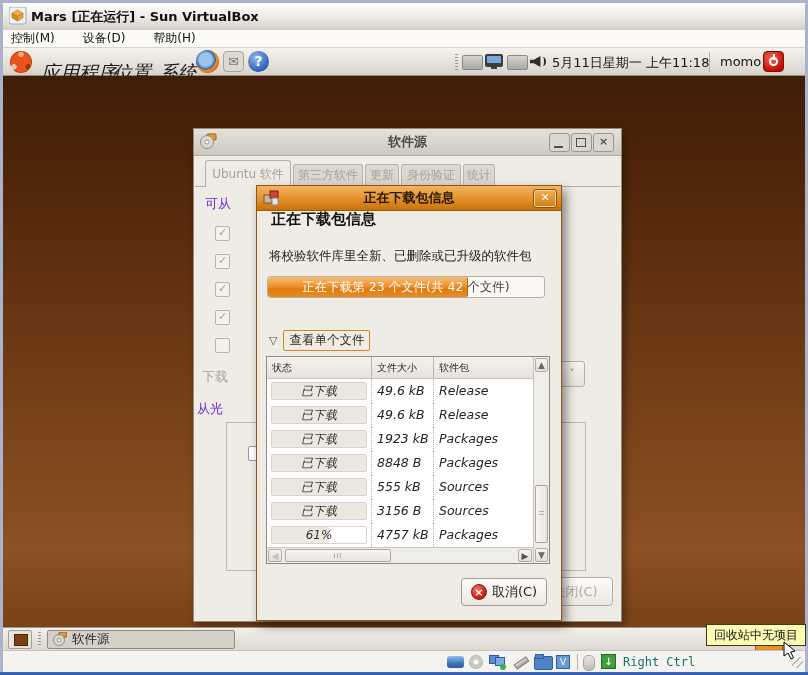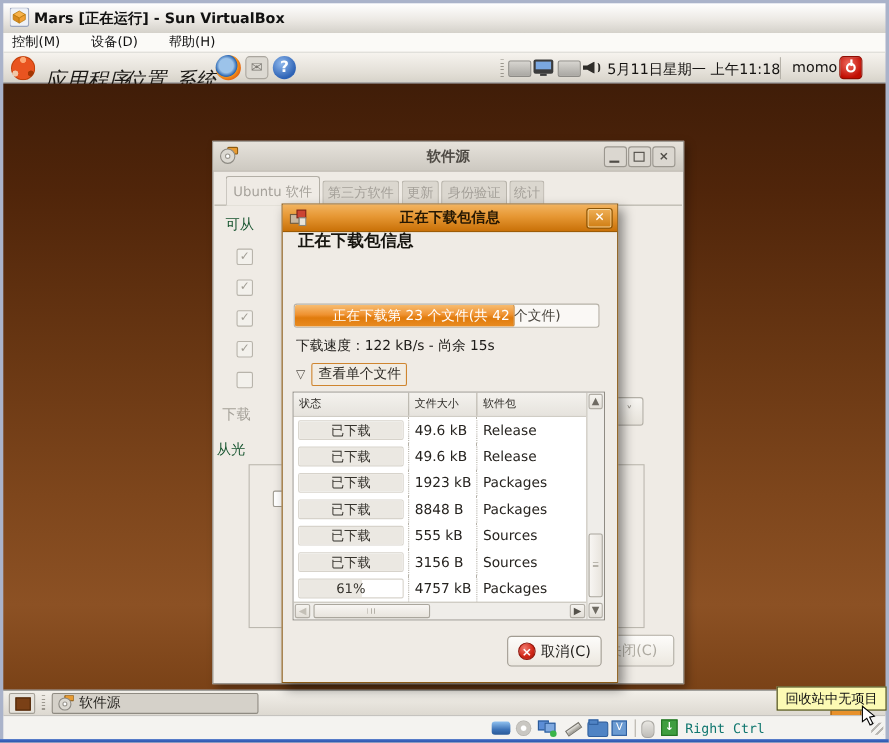--- a/index.html
+++ b/index.html
@@ -35,21 +35,21 @@
   .gwin-btn{width:19px;height:17px;border:1px solid #9b978f;border-radius:3px;background:#dbd7d0;
     position:absolute;top:4px;}
   .gwin-btn .g-min{position:absolute;left:4px;bottom:3px;width:9px;height:2px;background:#504d47;}
   .gwin-btn .g-max{position:absolute;left:4px;top:4px;width:8px;height:7px;border:1px solid #504d47;}
   .gwin-btn .g-x{position:absolute;left:0;top:0;right:0;bottom:0;text-align:center;line-height:15px;color:#504d47;font-weight:bold;font-size:11px;}
   .tab{position:absolute;box-sizing:border-box;text-align:center;font-size:12px;color:#a5a19a;
     border:1px solid #b9b5ac;border-bottom:none;background:#dbd7cf;height:22px;top:35px;line-height:21px;
     border-radius:3px 3px 0 0;}
   .tab.active{top:31px;height:27px;background:#efebe5;line-height:26px;border-color:#b3afa6;z-index:2;}
   .tabline{position:absolute;left:1px;right:1px;top:57px;border-top:1px solid #b3afa6;}
-  .glabel{position:absolute;font-size:13px;color:#14532d;}
+  .glabel{position:absolute;font-size:13px;color:#6d28d9;}
   .gcheck{position:absolute;width:13px;height:13px;border:1px solid #b8b4ab;border-radius:2px;
     background:#f3f1ec;font-size:11px;line-height:12px;text-align:center;color:#a19d94;}
   .gcheck.on:after{content:"✓";}
   .gbutton{position:absolute;box-sizing:border-box;border:1px solid #b2aea5;border-radius:4px;
     background:linear-gradient(180deg,#fdfcfa,#ece8e0);font-size:13px;text-align:center;}
   
   .dialog{left:256px;top:185px;width:306px;height:436px;background:#efebe5;
     border:1px solid #8a5a16;box-sizing:border-box;box-shadow:4px 5px 10px rgba(0,0,0,.45);z-index:3;}
   .dlg-titlebar{position:absolute;left:0;top:0;right:0;height:24px;
     background:linear-gradient(180deg,#f2b35f,#e69733 45%,#c97108);
@@ -75,21 +75,21 @@
   .exp-label{border:1px solid #cf852f;border-radius:2px;background:#f1ece3;
     font-size:12.5px;color:#2e2b26;padding:1px 5px;}
   
   .tablebox{position:absolute;left:9px;top:170px;width:284px;height:208px;
     border:1px solid #8f8b83;background:#fff;box-sizing:border-box;}
   .thead{position:absolute;left:0;top:0;width:266px;height:22px;display:flex;
     background:linear-gradient(180deg,#f4f2ee,#e6e3dd);border-bottom:1px solid #c6c2b9;box-sizing:border-box;}
   .th{font-size:10px;color:#2e2b27;line-height:21px;padding-left:5px;box-sizing:border-box;}
   .th+.th{border-left:1px solid #b9b5ac;}
   .trows{position:absolute;left:0;top:22px;width:266px;}
-  .trow{display:flex;height:24px;background:#fff;}
+  .trow{display:flex;height:24px;background:#fff;font-style:italic;}
   .tc{box-sizing:border-box;font-size:12.5px;color:#26231f;line-height:23px;}
   .c-status{width:104px;position:relative;}
   .c-size{width:62px;padding-left:5px;border-left:1px dotted #b5b1a8;}
   .c-pkg{flex:1;padding-left:5px;border-left:1px dotted #b5b1a8;}
   .cell-trough{position:absolute;left:4px;right:4px;top:3px;bottom:3px;border:1px solid #d7d3cb;
     border-radius:2px;background:#fff;overflow:hidden;}
   .cell-fill{position:absolute;left:0;top:0;bottom:0;background:#ebe8e2;}
   .cell-text{position:absolute;left:0;right:0;top:0;bottom:0;text-align:center;line-height:16px;
     font-size:12px;color:#35322c;}
   
@@ -241,29 +241,29 @@
     <svg class="abs" style="left:6px;top:4px" width="16" height="16">
       <rect x="1" y="5" width="8" height="8" fill="#c8b7a0" stroke="#6e5b41"></rect>
       <rect x="7" y="1" width="8" height="7" fill="#cc4433" stroke="#7a1f14"></rect>
       <rect x="9" y="8" width="6" height="7" fill="#e8e4da" stroke="#888880"></rect>
     </svg>
     <span class="dlg-title">正在下载包信息</span>
     <div class="dlg-close">✕</div>
   </div>
 
   <span class="dlg-heading">正在下载包信息</span>
+  <span class="dlg-desc">将校验软件库里全新、已删除或已升级的软件包</span>
 
   <div class="pbar">
     <span class="pbar-text">正在下载第 23 个文件(共 42 个文件)</span>
     <div class="pbar-fill" style="width: 72%;">
       <span class="pbar-text">正在下载第 23 个文件(共 42 个文件)</span>
     </div>
   </div>
 
-  <span class="speed">下载速度：122 kB/s - 尚余 15s</span>
 
   <div class="expander">
     <span class="exp-arrow">▽</span>
     <span class="exp-label">查看单个文件</span>
   </div>
 
   <div class="tablebox">
     <div class="thead">
       <div class="th" style="width:104px">状态</div>
       <div class="th" style="width:62px">文件大小</div>

